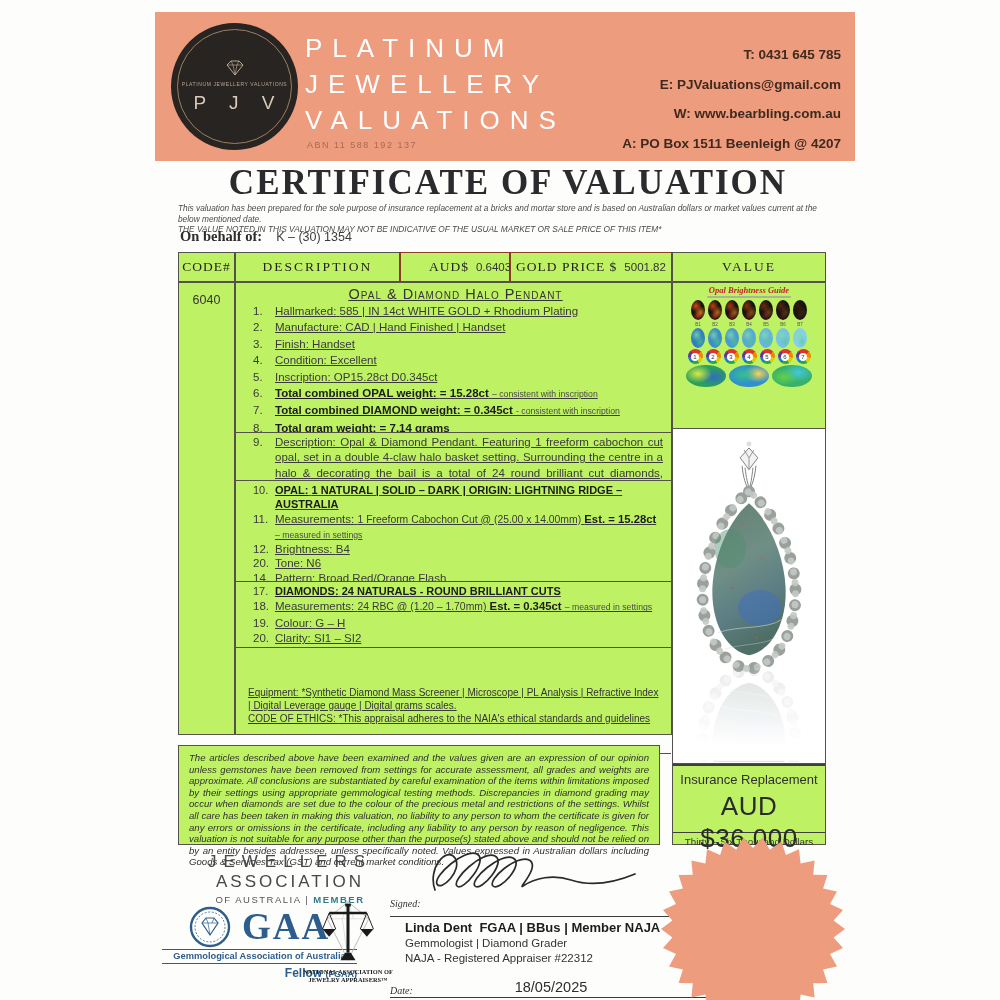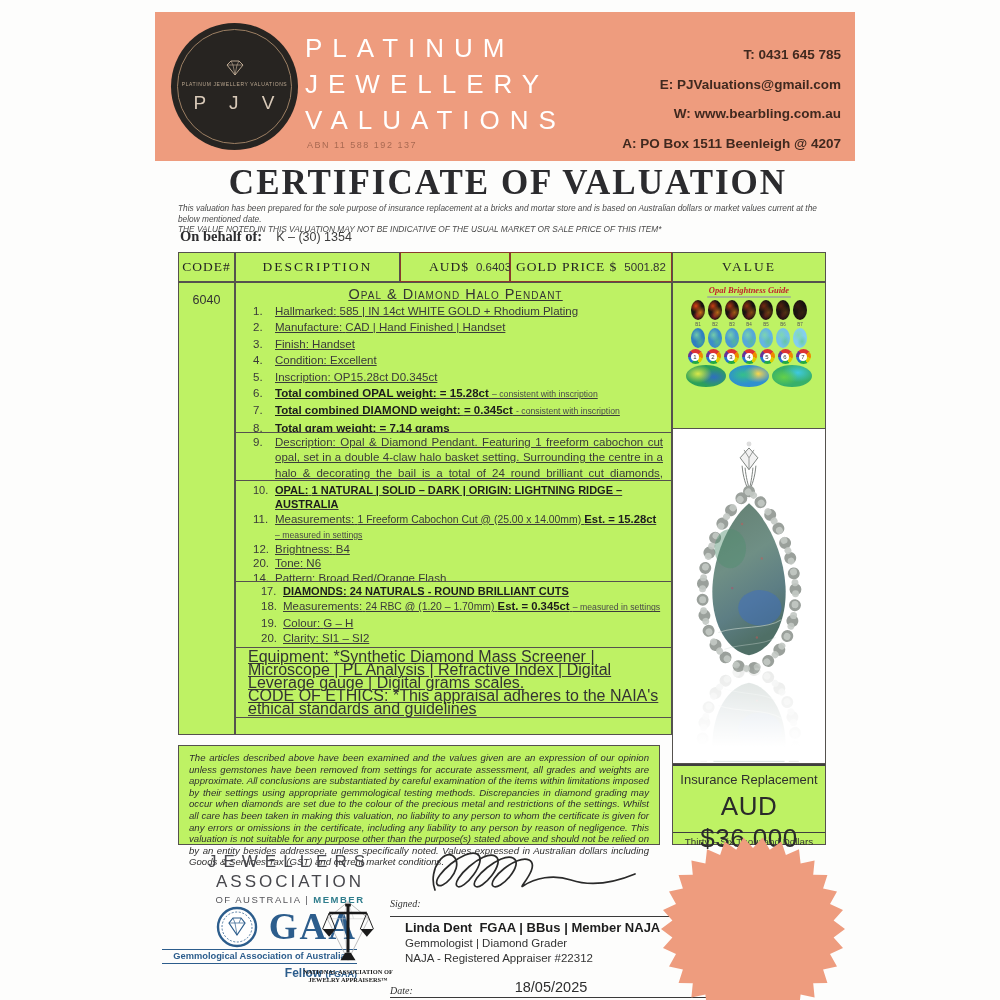--- a/index.html
+++ b/index.html
@@ -39,26 +39,26 @@
   .codecell{left:0;top:30px;width:57px;height:453px;font-size:12.5px;color:#333;
             text-align:center;padding-top:10px;}
   .desccell{left:57px;top:30px;width:437px;height:453px;text-decoration:underline;}
   .valuecell{left:494px;top:30px;width:154px;height:563px;}
   .discl{left:0;top:493px;width:482px;height:100px;padding:6px 10px;font-size:9.6px;font-style:italic;
          color:#2e2e2e;line-height:11.6px;text-align:justify;}
 
   
   .sec{box-sizing:border-box;border-bottom:1px solid #55524e;padding:2px 8px 0 12px;overflow:hidden;}
   .sec1{height:150px;}  .sec2{height:48px;}  .sec3{height:101px;}  .sec4{height:66px;}
-  .sec5{height:70px;padding-top:3px;font-size:16px;line-height:12.9px;color:#333;}
+  .sec5{height:70px;padding-top:3px;font-size:10px;line-height:12.9px;color:#333;margin-top:36px;}
   .itemtitle{text-align:center;font-variant:small-caps;font-size:14.5px;letter-spacing:1px;
              color:#343434;text-decoration:underline;line-height:18px;}
   .li{position:relative;padding-left:27px;line-height:16.4px;font-size:11.5px;color:#3a3a3a;}
   .sec3 .li{line-height:14.3px;}
-  .sec4 .li{line-height:15.4px;margin-left:8px;}
+  .sec4 .li{line-height:15.4px;}
   .num{position:absolute;left:5px;top:0;}
   .u{text-decoration:underline;}
   .b{font-weight:bold;color:#1c1c1c;}
   .caps{font-size:11px;}
   .meas .val{font-size:10.4px;}
   .em{font-weight:bold;font-size:11.3px;color:#1c1c1c;}
   .note{font-size:8.7px;color:#4a4a4a;}
   .just{text-align:justify;line-height:15.4px;}
   .eqline .u{color:#333;}
 
@@ -82,21 +82,21 @@
   .ins-words{height:20px;border-top:1px solid #3f3f3f;text-align:center;font-size:9.8px;
              color:#333;line-height:18px;}
 
   
   .jaa{position:absolute;left:190px;top:852px;width:200px;text-align:center;color:#47474c;}
   .jaa .l1{font-size:17px;letter-spacing:7px;line-height:20px;font-weight:500;}
   .jaa .l2{font-size:17px;letter-spacing:3px;line-height:20px;font-weight:500;}
   .jaa .l3{font-size:9.5px;letter-spacing:1.5px;line-height:15px;color:#55555a;}
   .jaa .member{color:#2f7d8c;font-weight:bold;}
   .gaa{position:absolute;left:162px;top:905px;width:195px;color:#2c5d8c;}
-  .gaa-top{display:flex;align-items:center;gap:11px;justify-content:flex-end;}
+  .gaa-top{display:flex;align-items:center;gap:11px;justify-content:center;}
   .gaa-acr{font-family:"Liberation Serif",serif;font-weight:bold;font-size:37px;letter-spacing:2px;}
   .gaa-name{font-size:9.3px;font-weight:bold;text-align:center;border-top:1px solid #2c5d8c;
             padding-top:1px;margin-top:1px;}
   .gaa-fellow{border-top:1px solid #2c5d8c;margin-top:2px;padding-top:2px;text-align:right;
               font-size:12px;font-weight:bold;}
   .gaa-fellow .sm{font-size:9px;}
   .naja{position:absolute;left:303px;top:898px;width:90px;text-align:center;}
   .naja-txt{font-size:6.4px;font-weight:bold;color:#222;line-height:7.5px;font-family:"Liberation Serif",serif;}
   .sigblock{position:absolute;left:390px;top:838px;width:325px;}
   .sigimg{position:absolute;left:25px;top:2px;}

